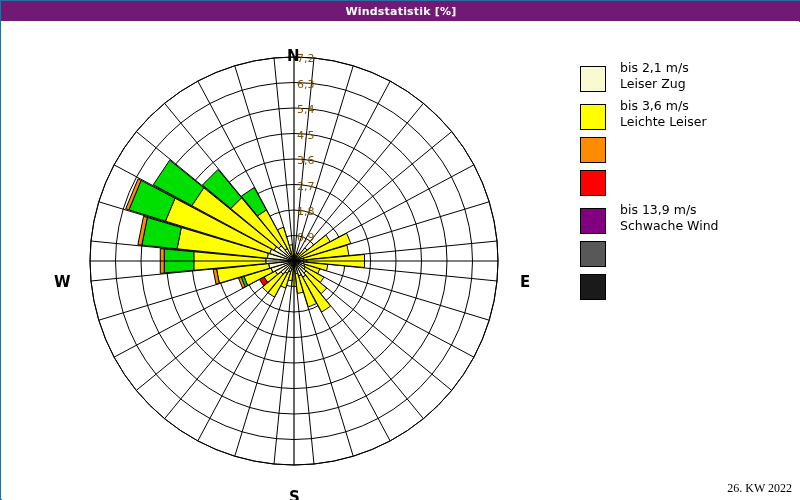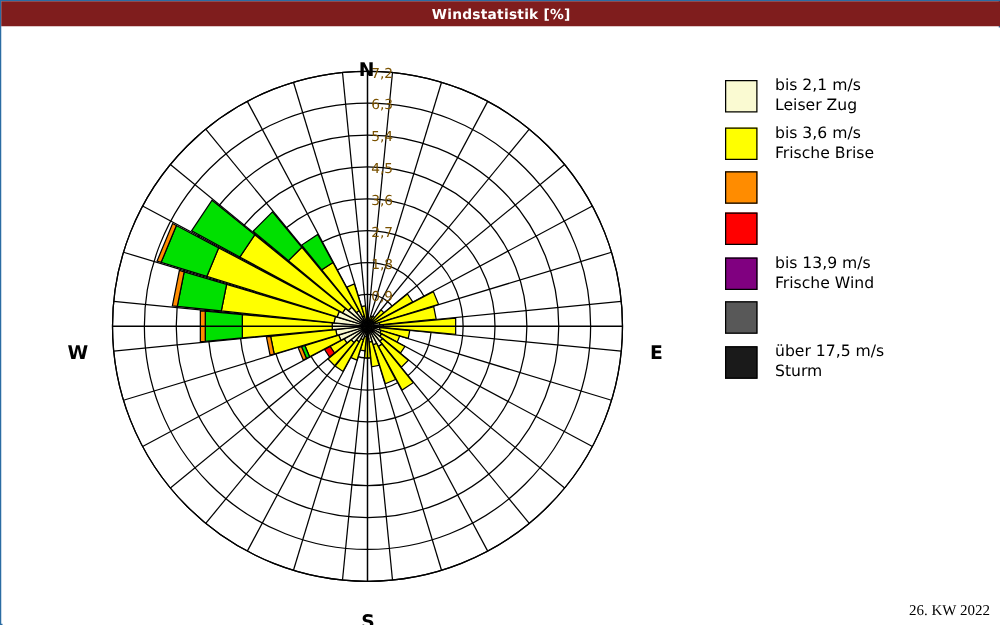--- a/index.html
+++ b/index.html
@@ -10,21 +10,21 @@
   }
   #app{
     position:relative;width:800px;height:500px;
     box-sizing:border-box;
     border:1px solid #2b6ca3;
     background:#ffffff;
   }
   
   #titlebar{
     position:absolute;left:0;top:0;width:800px;height:20px;
-    background:#7f1d1d;
+    background:#701a75;
     display:flex;align-items:center;justify-content:center;
   }
   #titlebar .t{
     color:#ffffff;font-size:11px;font-weight:bold;
     letter-spacing:.2px;font-family:"DejaVu Sans","Liberation Sans",sans-serif;
   }
   
   #plot{
     position:absolute;left:1px;top:21px;width:798px;height:478px;
     background:#ffffff;
@@ -37,21 +37,21 @@
   }
   #c-n{left:285px;top:25px;}
   #c-e{left:518px;top:251px;}
   #c-s{left:287px;top:466px;}
   #c-w{left:52px;top:251px;}
   
   #legend{
     position:absolute;left:578px;top:38px;width:210px;
   }
   .leg-row{
-    display:flex;align-items:center;margin-bottom:6px;
+    display:flex;align-items:flex-end;margin-bottom:6px;
   }
   .swatch{
     width:26px;height:26px;border:1px solid #000;
     box-sizing:border-box;flex:0 0 auto;margin-top:1px;
   }
   .leg-txt{
     margin-left:14px;font-size:12.5px;color:#000;line-height:1.28;
     font-family:"DejaVu Sans","Liberation Sans",sans-serif;
   }
   .leg-txt .l2{display:block;}
@@ -230,43 +230,39 @@
         <div class="swatch" style="background: rgb(250, 250, 210);"></div>
         <div class="leg-txt">
           <span>bis 2,1 m/s</span>
           <span class="l2">Leiser Zug</span>
         </div>
       </div>
       <div class="leg-row">
         <div class="swatch" style="background: rgb(255, 255, 0);"></div>
         <div class="leg-txt">
           <span>bis 3,6 m/s</span>
-          <span class="l2">Frische Brise</span>
+          <span class="l2">Leichte Leiser</span>
         </div>
       </div>
       <div class="leg-row">
         <div class="swatch" style="background: rgb(255, 140, 0);"></div>
       </div>
       <div class="leg-row">
         <div class="swatch" style="background: rgb(255, 0, 0);"></div>
       </div>
       <div class="leg-row">
         <div class="swatch" style="background: rgb(128, 0, 128);"></div>
         <div class="leg-txt">
           <span>bis 13,9 m/s</span>
-          <span class="l2">Frische Wind</span>
+          <span class="l2">Schwache Wind</span>
         </div>
       </div>
       <div class="leg-row">
         <div class="swatch" style="background: rgb(88, 88, 88);"></div>
       </div>
       <div class="leg-row">
         <div class="swatch" style="background: rgb(26, 26, 26);"></div>
-        <div class="leg-txt">
-          <span>über 17,5 m/s</span>
-          <span class="l2">Sturm</span>
-        </div>
       </div>
     </div>
 
     <div id="footer">26. KW 2022</div>
   </div>
 </div>
 
 </body></html>

